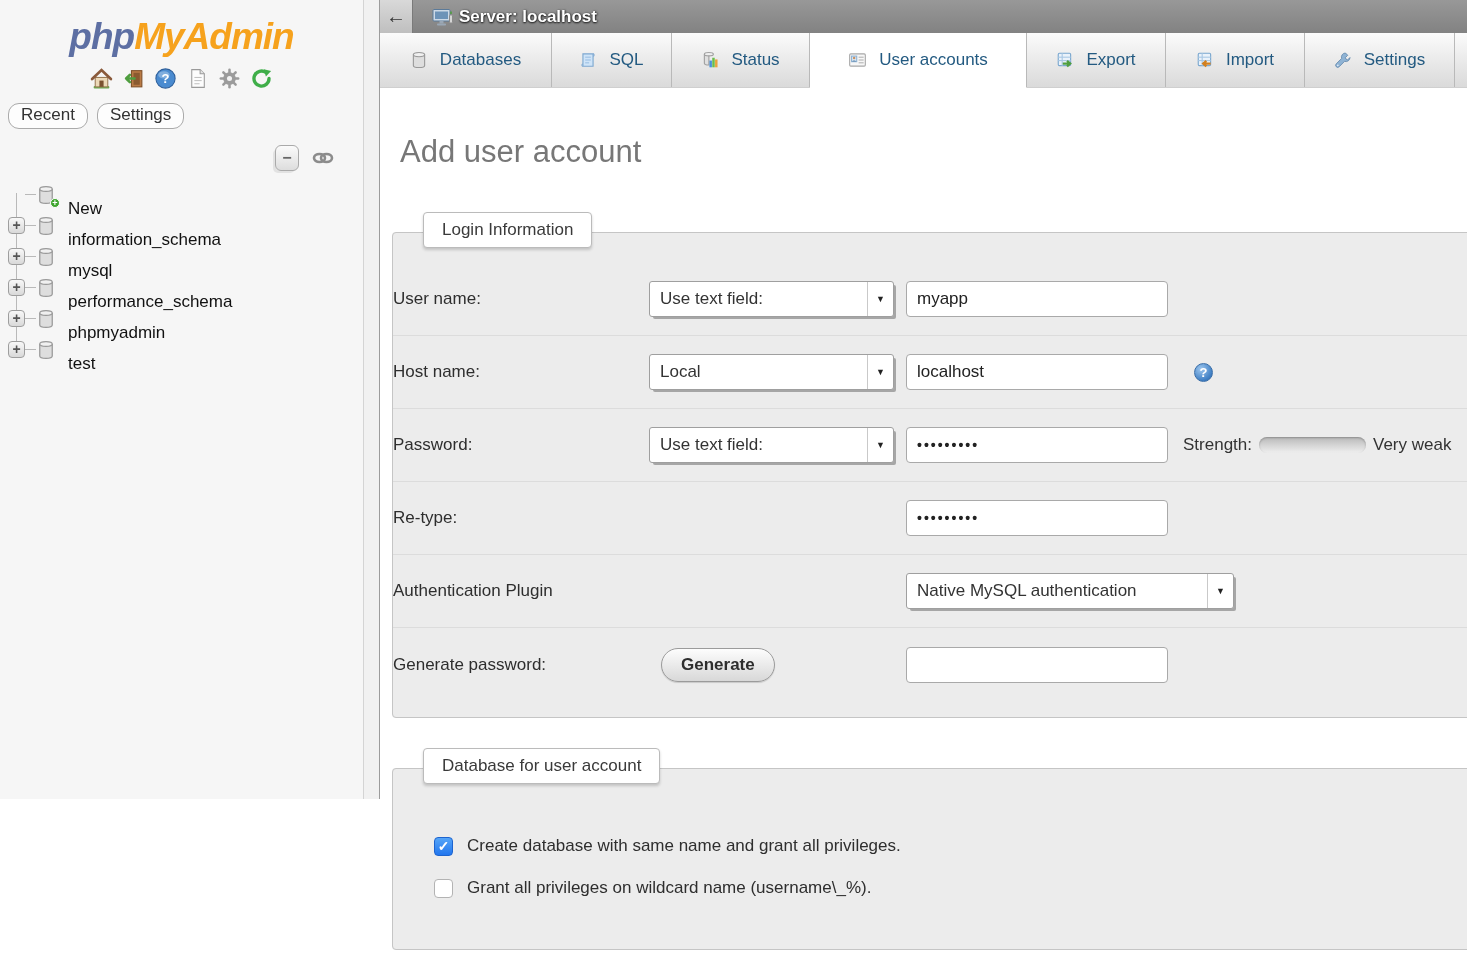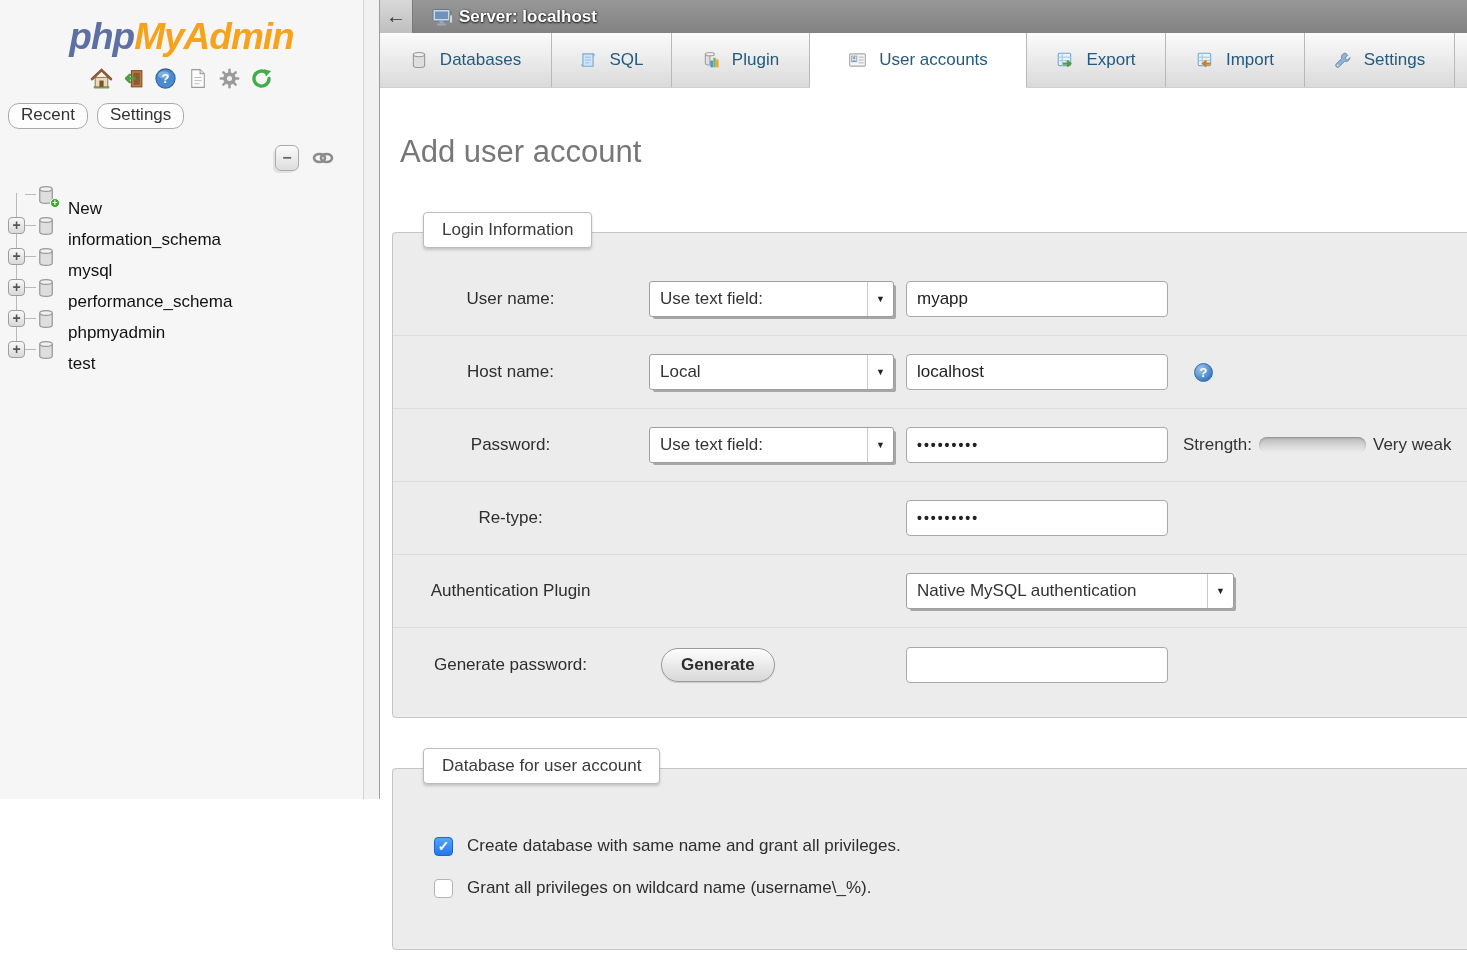--- a/index.html
+++ b/index.html
@@ -45,21 +45,21 @@
   .tab.active { background:#fff; border-bottom:1px solid #fff; margin-bottom:-1px; }
   .tab.stub-tab { flex:1; border-right:none; }
 
   .content { flex:1; background:#fff; padding-left:12px; position:relative; }
   h1.pagetitle { margin:46px 0 0 8px; font-size:31px; font-weight:normal; color:#777; }
 
   fieldset.pma { border:1px solid #c5c5c5; border-radius:4px; background:#ececec; position:relative; width:1120px; }
   .fs-login { margin-top:62px; padding:30px 0 16px 0; }
   .legendbox { position:absolute; top:-21px; left:30px; background:#fff; border:1px solid #bbb; border-radius:4px; padding:7px 18px; font-weight:normal; font-size:17px; color:#3a3a3a; box-shadow:0 2px 3px rgba(0,0,0,.18); }
   .frow { display:flex; align-items:center; height:73px; border-bottom:1px solid #dcdcdc; }
-  .col-label { width:235px; flex:0 0 235px; text-align:center; color:#2e2e2e; }
+  .col-label { width:235px; flex:0 0 235px; text-align:left; color:#2e2e2e; }
   .zone { width:245px; flex:0 0 245px; margin-left:21px; display:flex; }
   .pselect { height:36px; background:#fff; border:1px solid #9f9f9f; border-radius:3px; box-shadow:3px 3px 0 -1px rgba(110,110,110,.55); display:flex; align-items:center; cursor:pointer; width:100%; }
   .pselect .sval { flex:1; padding:0 10px; white-space:nowrap; overflow:hidden; }
   .pselect .sarrow { width:26px; flex:0 0 26px; align-self:stretch; border-left:1px solid #c9c9c9; display:flex; align-items:center; justify-content:center; font-size:9px; color:#222; }
   .pselect .sarrow::before { content:"▼"; }
   input.ptext { height:36px; width:262px; border:1px solid #a9a9a9; border-radius:4px; padding:0 10px; font-family:"Liberation Sans",sans-serif; font-size:17px; color:#222; background:#fff; margin-left:12px; }
   input.pwd { font-size:14px; letter-spacing:2px; font-weight:bold; }
   .helpicon { width:19px; height:19px; border-radius:50%; background:radial-gradient(circle at 35% 30%, #9ec7ef, #3f7fc4 70%, #2c5f9e); border:1px solid #3a6ea8; color:#fff; font-size:13px; font-weight:bold; display:flex; align-items:center; justify-content:center; margin-left:26px; cursor:pointer; }
   .helpicon::before { content:"?"; }
   .strength { display:flex; align-items:center; margin-left:15px; gap:7px; white-space:nowrap; }
@@ -288,21 +288,21 @@
       <div class="tab" style="width:138px">
         <span>
           <svg width="18" height="18" viewBox="0 0 16 16">
               <path d="M3 2.8 v8 c0 1 1.8 1.6 4 1.6 V2.8" fill="#e0e0e0" stroke="#a0a0a0"></path>
               <ellipse cx="7" cy="2.8" rx="4" ry="1.5" fill="#efefef" stroke="#a0a0a0"></ellipse>
               <rect x="7.5" y="8.5" width="2.2" height="6" fill="#4a90d9"></rect>
               <rect x="10" y="6" width="2.2" height="8.5" fill="#6abf4b"></rect>
               <rect x="12.5" y="7.5" width="2.2" height="7" fill="#e8a33d"></rect>
             </svg>
         </span>
-        <span>Plugin</span>
+        <span>Status</span>
       </div>
       <div class="tab active" style="width:217px">
         <span>
           <svg width="19" height="18" viewBox="0 0 17 16">
               <rect x="1.5" y="2.5" width="14" height="11" rx="1" fill="#f7f7f7" stroke="#a8a8a8"></rect>
               <rect x="3.2" y="4.5" width="4.6" height="5" fill="#dce9f5" stroke="#8fb3d4"></rect>
               <circle cx="5.5" cy="6.2" r="1.1" fill="#c98f5f"></circle>
               <path d="M3.6 9.4 c0.5-1.4 3.3-1.4 3.8 0 z" fill="#5b82a8"></path>
               <g stroke="#b5b5b5">
                 <line x1="9.5" y1="5.5" x2="14" y2="5.5"></line>

